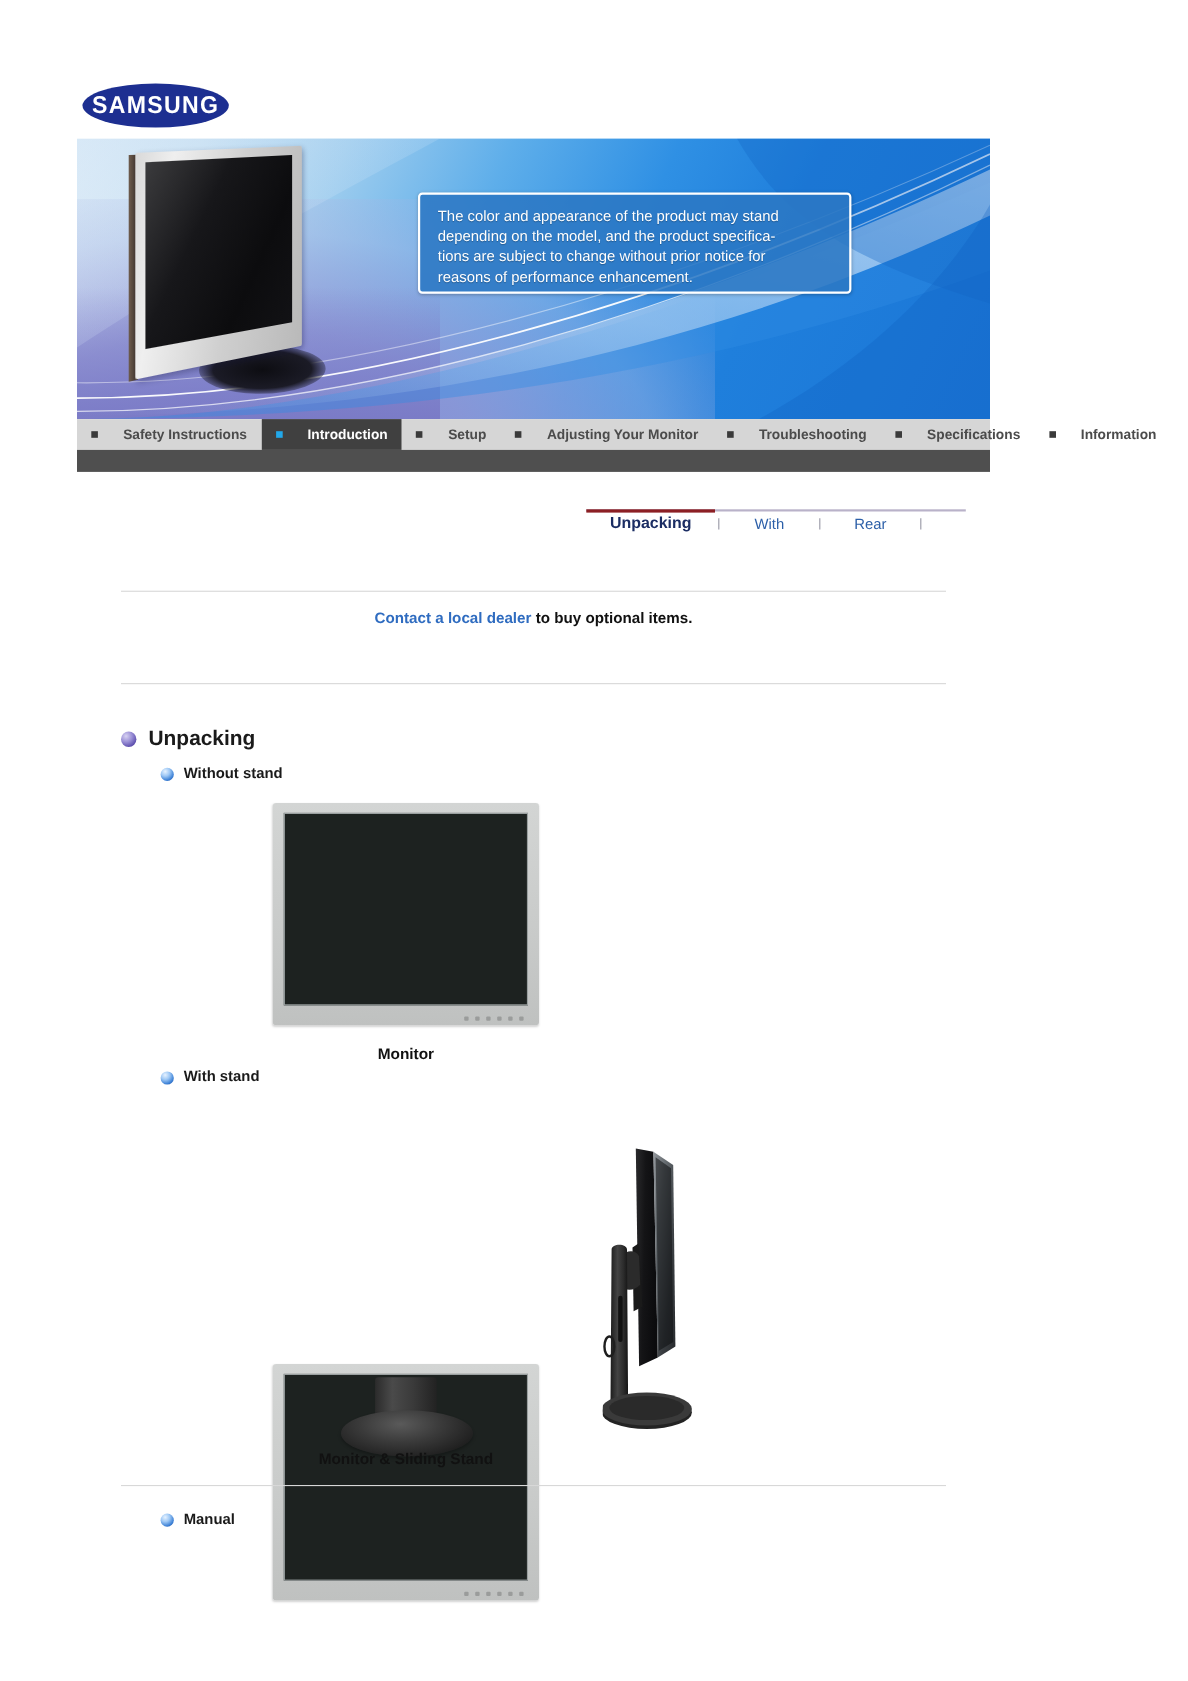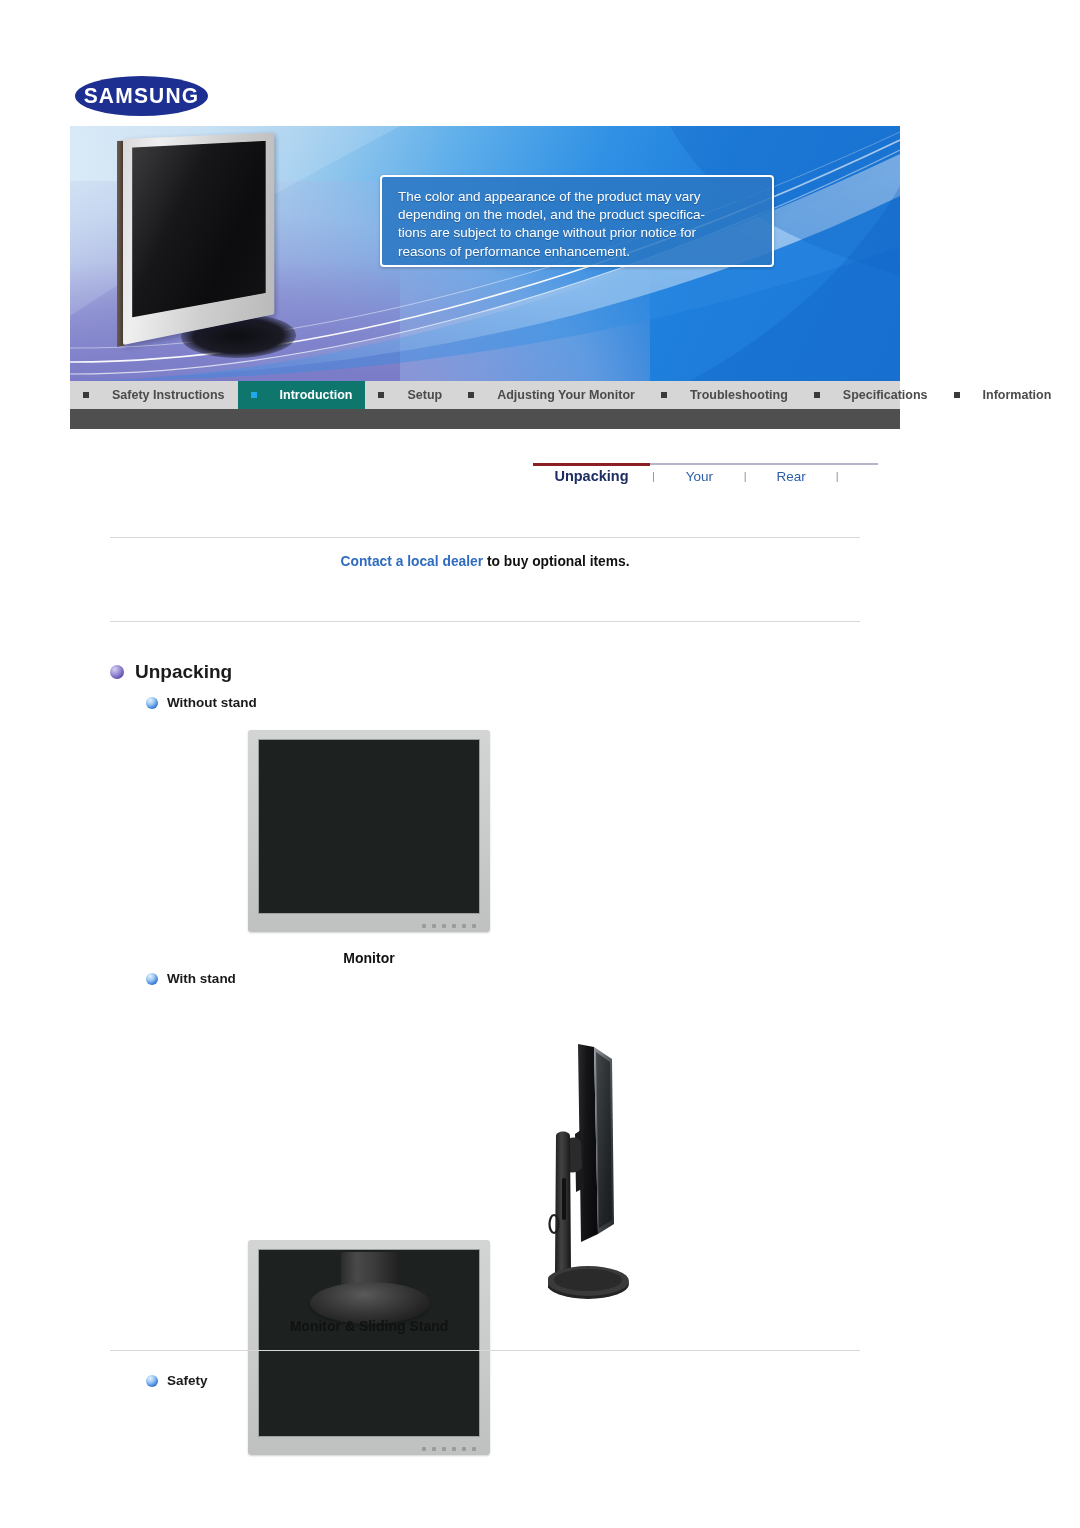--- a/index.html
+++ b/index.html
@@ -186,21 +186,21 @@
     white-space: nowrap;
     cursor: pointer;
     font-family: "Liberation Sans", sans-serif;
   }
   .nav-item .sq {
     width: 6px; height: 6px;
     background: #3a3a3a;
     display: inline-block;
   }
   .nav-item.active {
-    background: #0f766e;
+    background: #404040;
     color: #ffffff;
   }
   .nav-item.active .sq { background: #22a8ea; }
   .navbar-bottom {
     position: absolute;
     left: 70px;
     top: 409px;
     width: 830px;
     height: 20px;
     background: #4f4f4f;
@@ -303,21 +303,21 @@
   .sec-head .t {
     font-size: 19px;
     font-weight: bold;
     color: #1a1a1a;
     font-family: "Liberation Sans", sans-serif;
   }
 
   .sub-head {
     position: absolute;
     display: flex;
-    align-items: center;
+    align-items: flex-end;
     gap: 9px;
   }
   .bullet-blue {
     width: 12px; height: 12px;
     border-radius: 50%;
     background: radial-gradient(circle at 35% 28%, #e6f2ff 0%, #9ec8f5 35%, #3a7fd5 70%, #1a3f90 100%);
     display: inline-block;
     flex: none;
   }
   .sub-head .t {
@@ -428,21 +428,21 @@
 
     <div class="banner-monitor">
       <div class="bm-shadow"></div>
       <div class="bm-edge"></div>
       <div class="bm-body">
         <div class="bm-screen"></div>
       </div>
     </div>
 
     <div class="callout">
-      <p>The color and appearance of the product may vary</p>
+      <p>The color and appearance of the product may stand</p>
       <p>depending on the model, and the product specifica-</p>
       <p>tions are subject to change without prior notice for</p>
       <p>reasons of performance enhancement.</p>
     </div>
   </div>
 
   <div class="mainnav">
     <div class="nav-item">
       <span class="sq"></span>
       <span>Safety Instructions</span>
@@ -476,21 +476,21 @@
 
   <div class="subnav">
     <div class="subnav-rule"></div>
     <div class="subnav-rule-active"></div>
     <div class="subnav-items">
       <div class="sub-item active" style="width:117px">
         <span>Unpacking</span>
       </div>
       <span class="sub-sep">|</span>
       <div class="sub-item" style="width:85px">
-        <span>Your</span>
+        <span>With</span>
       </div>
       <span class="sub-sep">|</span>
       <div class="sub-item" style="width:85px">
         <span>Rear</span>
       </div>
       <span class="sub-sep">|</span>
     </div>
   </div>
 
   <div class="hr" style="left:110px; top:537px; width:750px;"></div>
@@ -582,16 +582,16 @@
     <ellipse cx="40" cy="243" rx="41" ry="15" fill="#3a3a3a"></ellipse>
     <ellipse cx="40" cy="242" rx="34" ry="11" fill="#2a2a2a"></ellipse>
   </svg>
 
   <div class="caption" style="left:248px; top:1318px; width:242px;">Monitor &amp; Sliding Stand</div>
 
   <div class="hr" style="left:110px; top:1350px; width:750px;"></div>
 
   <div class="sub-head" style="left:146px; top:1373px;">
     <span class="bullet-blue"></span>
-    <span class="t">Safety</span>
+    <span class="t">Manual</span>
   </div>
 
 </div>
 
 </body></html>

